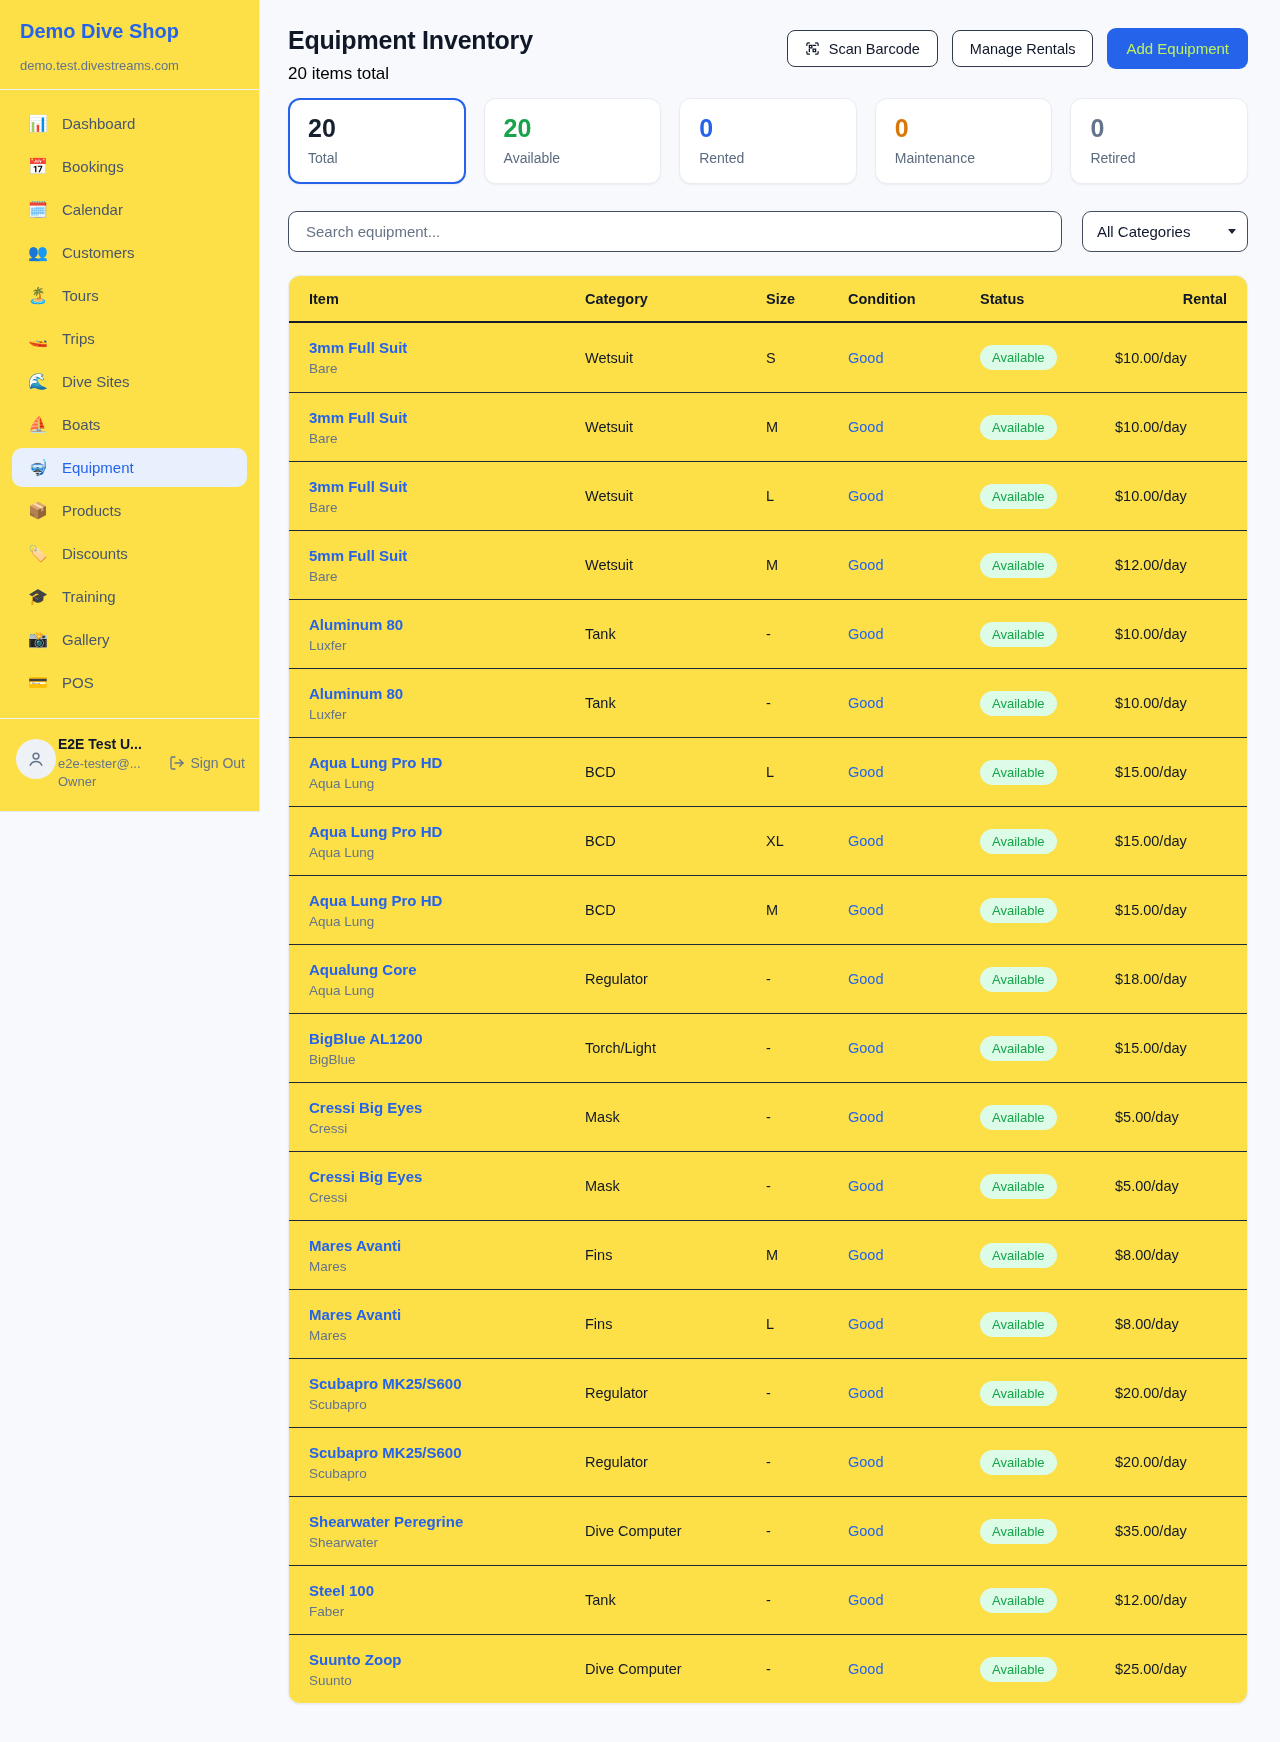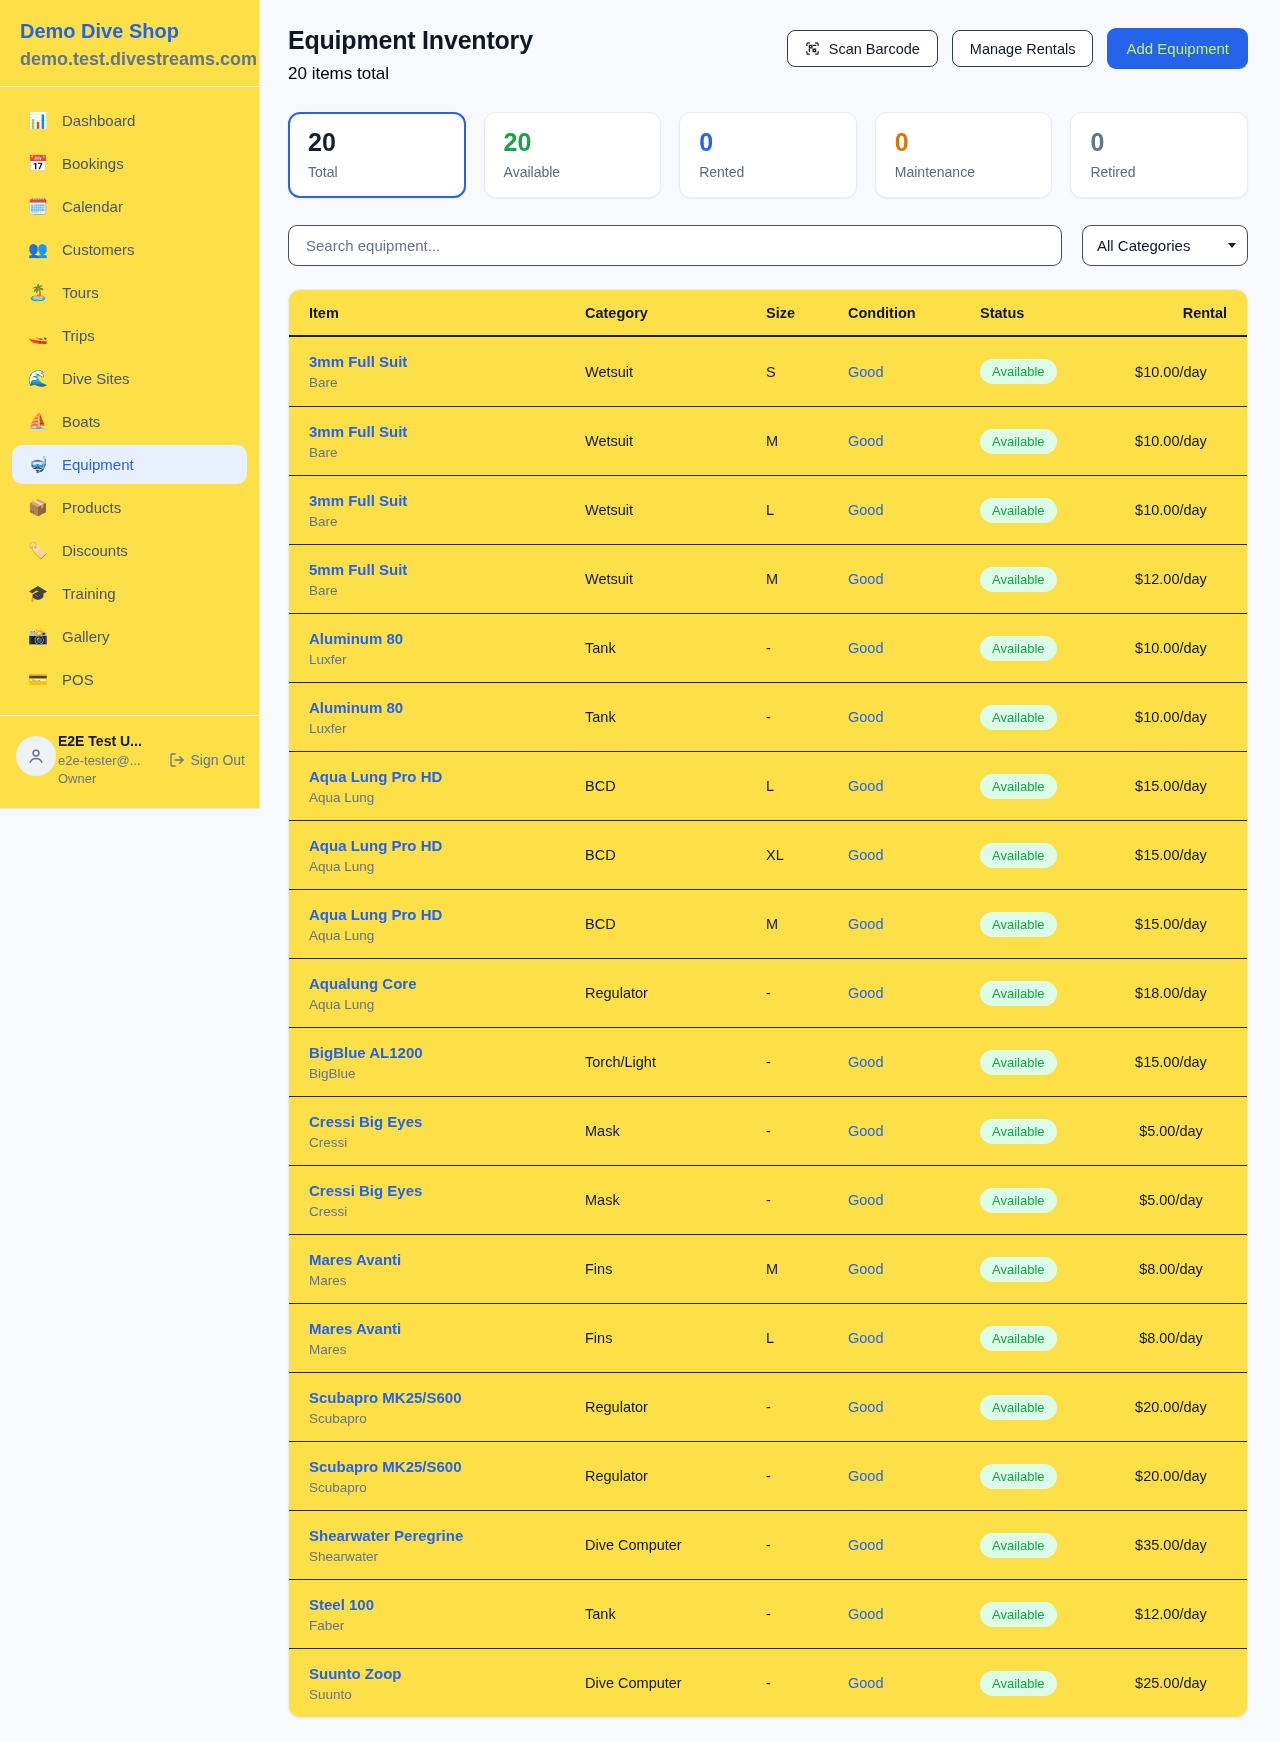--- a/index.html
+++ b/index.html
@@ -13,21 +13,21 @@
 
   
   .sidebar {
     position:absolute; left:0; top:0; width:260px;
     background:#fde047;
     border-right:1px solid #e7ebf0;
     border-bottom:1px solid #e7ebf0;
   }
   .brand { padding:20px 20px 16px; border-bottom:1px solid #edf0f4; }
   .brand-title { margin:0; font-size:20px; font-weight:bold; color:#2563eb; }
-  .brand-domain { margin-top:6px; font-size:18px; color:#64748b;font-weight:bold; }
+  .brand-domain { margin-top:15px; font-size:13px; color:#64748b; }
   .nav { padding:14px 12px 12px; }
   .nav-item {
     display:flex; align-items:center; gap:14px;
     padding:10px 16px; margin-bottom:4px;
     border-radius:10px; font-size:15px; color:#48566c; cursor:pointer;
   }
   .nav-item.active { background:#e8f0fd; color:#2563eb; }
   .nav-icon { width:20px; font-size:16px; text-align:center; flex:none; }
   .user-box {
     border-top:1px solid #edf0f4;
@@ -62,21 +62,21 @@
     display:flex; align-items:center; gap:9px;
     height:37px; padding:0 17px;
     background:#fff; border:1px solid #2e3b4f; border-radius:8px;
     font-size:14.5px; color:#0f172a; cursor:pointer; font-family:inherit;
   }
   .btn-primary {
     background:#2563eb; border:none; color:#bef264;
     height:41px; padding:0 19px; font-size:15px; border-radius:9px;
   }
 
-  .stats { display:flex; gap:18px; margin-top:28px; }
+  .stats { display:flex; gap:18px; margin-top:14px; }
   .stat-card {
     flex:1; background:#fff;
     border:1px solid #e9edf2; border-radius:12px;
     padding:15px 19px 17px;
     box-shadow:0 1px 2px rgba(16,24,40,.05);
     cursor:pointer;
   }
   .stat-card.active { border:2px solid #2563eb; padding:14px 18px 16px; }
   .stat-value { font-size:25px; font-weight:bold; }
   .stat-label { font-size:14px; color:#5b6b7f; margin-top:7px; }
@@ -125,21 +125,21 @@
     display:inline-block; color:#2563eb; font-weight:bold; font-size:15px;
     text-decoration:none; margin-bottom:5px; cursor:pointer;
   }
   .item-brand { color:#64748b; font-size:13.5px; }
   .c-cat, .c-size { font-size:14.5px; color:#101828; }
   .cond-link { color:#2563eb; font-size:14.5px; text-decoration:none; cursor:pointer; }
   .pill {
     display:inline-block; background:#dcfce7; color:#16a34a;
     font-size:13px; padding:5px 12px; border-radius:999px;
   }
-  .c-rental { text-align:center; font-size:14.5px; color:#101828; }
+  .c-rental { text-align:left; font-size:14.5px; color:#101828; }
 
   .icon-svg { display:block; }
 </style>
 </head>
 <body>
 
 <aside class="sidebar">
   <div class="brand">
     <h1 class="brand-title">Demo Dive Shop</h1>
     <div class="brand-domain">demo.test.divestreams.com</div>

